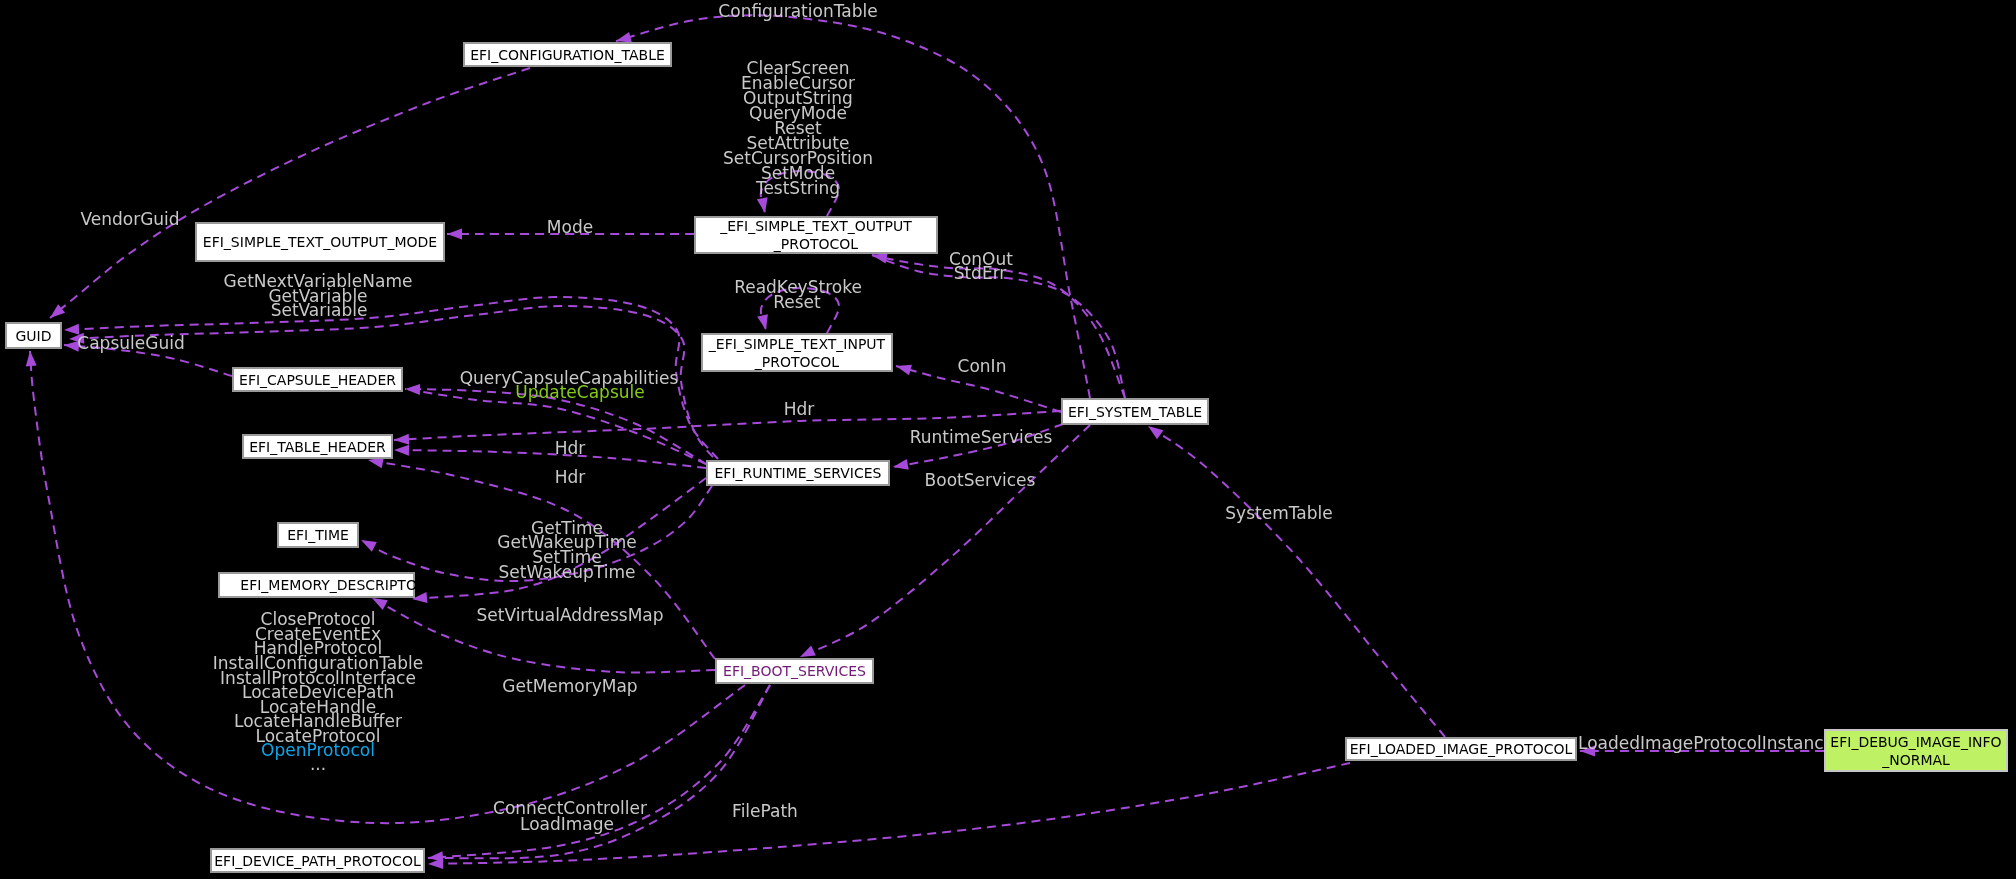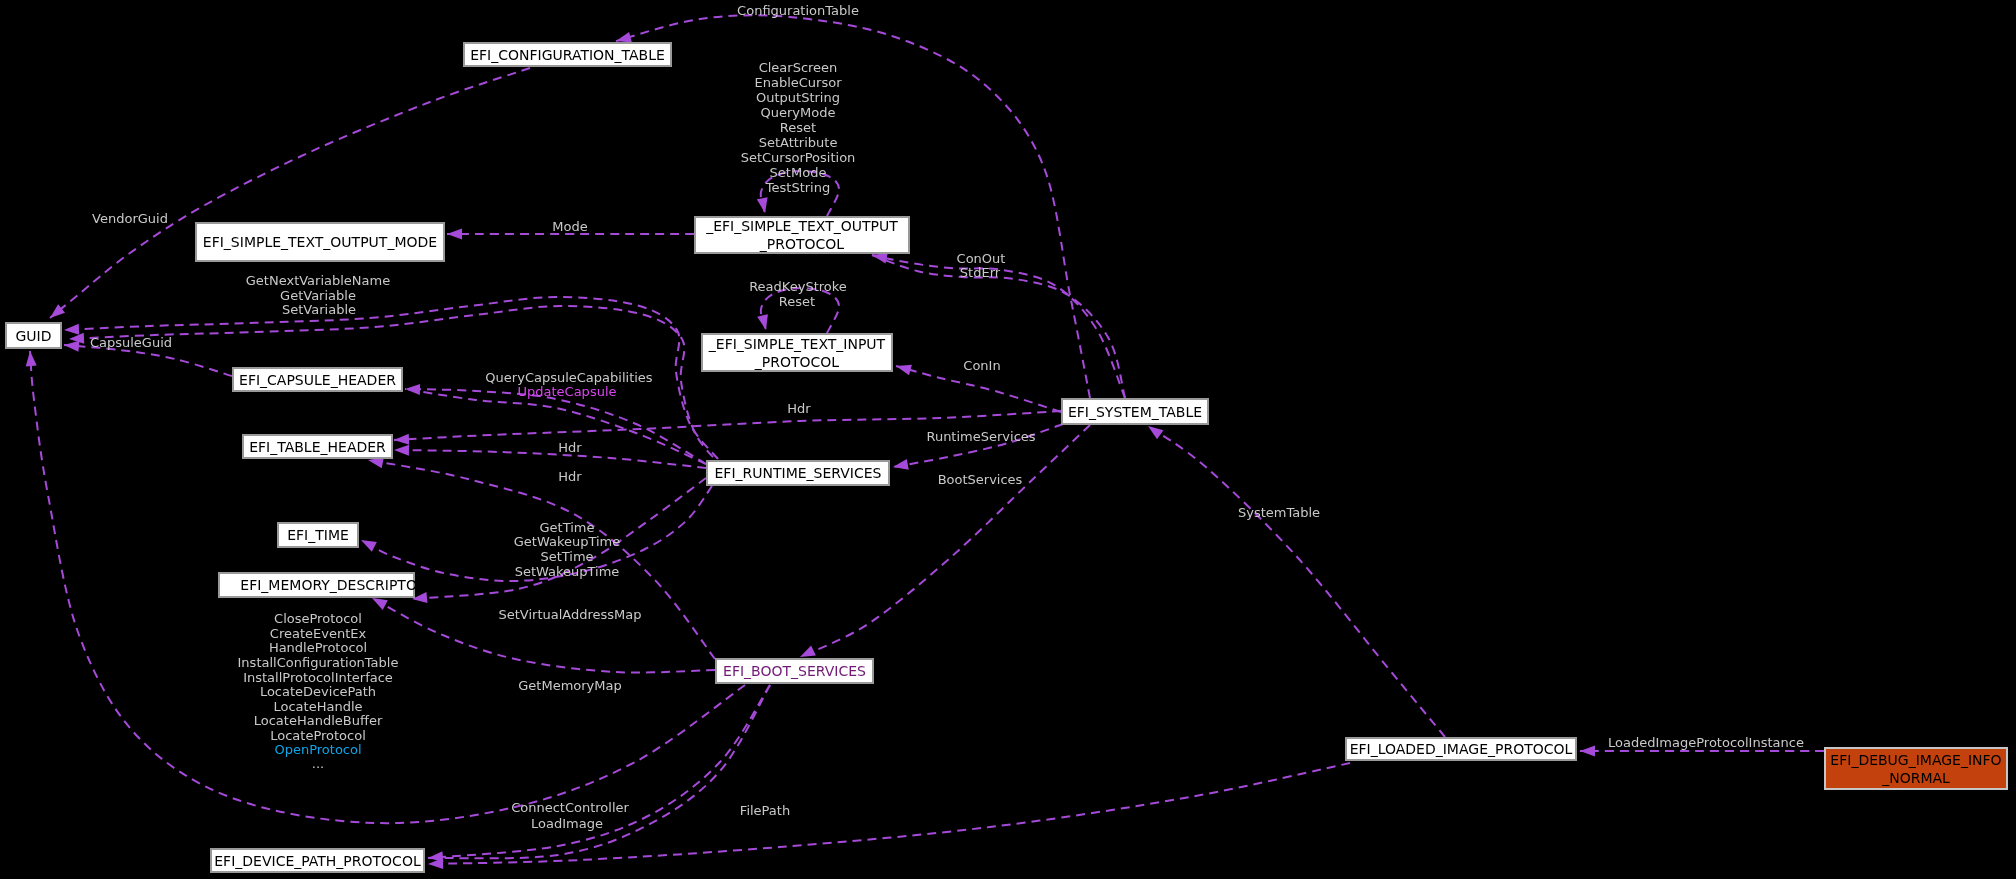--- a/index.html
+++ b/index.html
@@ -2,21 +2,21 @@
 <html><head>
 <meta charset="utf-8">
 <style>
   html,body{margin:0;padding:0;background:#000;}
   #stage{position:relative;width:2016px;height:879px;background:#000;overflow:hidden;
          font-family:"DejaVu Sans", sans-serif;}
   #edge-svg{position:absolute;left:0;top:0;}
   .node{position:absolute;display:flex;flex-direction:column;align-items:center;justify-content:center;
         font-size:14px;line-height:18px;white-space:nowrap;text-align:center;box-sizing:border-box;}
   .node-line{pointer-events:none;}
-  .elabel{position:absolute;transform:translate(-50%,-50%);font-size:13px;line-height:14px;
+  .elabel{position:absolute;transform:translate(-50%,-50%);font-size:17px;line-height:14px;
           white-space:nowrap;pointer-events:none;}
 </style>
 </head>
 <body>
 
 <div id="stage" style="background: rgb(0, 0, 0);">
   <svg id="edge-svg" width="2016" height="879" viewBox="0 0 2016 879">
       <g>
         <path d="M 1090,398 C 1086.6666666666667,380.8333333333333 1077.8333333333333,333.8333333333333 1070,295 C 1062.1666666666667,256.1666666666667 1057.3333333333333,200.16666666666666 1043,165 C 1028.6666666666667,129.83333333333334 1008.6666666666666,105.33333333333333 984,84 C 959.3333333333334,62.66666666666667 927.3333333333334,48.166666666666664 895,37 C 862.6666666666666,25.833333333333336 822.5,20 790,17 C 757.5,14 729,15 700,19 C 671,23 630,37.333333333333336 616,41" fill="none" stroke="#A64AD9" stroke-width="2" stroke-dasharray="9 6"></path>
         <polygon points="616,41 629.1171066955964,31.879061893843403 631.904060005811,42.5201563510261" fill="#A64AD9"></polygon>
@@ -131,21 +131,21 @@
       <div class="elabel" style="left: 981px; top: 259px; color: rgb(201, 201, 201);">ConOut</div>
       <div class="elabel" style="left: 980px; top: 273px; color: rgb(201, 201, 201);">StdErr</div>
       <div class="elabel" style="left: 798px; top: 287px; color: rgb(201, 201, 201);">ReadKeyStroke</div>
       <div class="elabel" style="left: 797px; top: 302px; color: rgb(201, 201, 201);">Reset</div>
       <div class="elabel" style="left: 982px; top: 366px; color: rgb(201, 201, 201);">ConIn</div>
       <div class="elabel" style="left: 318px; top: 281px; color: rgb(201, 201, 201);">GetNextVariableName</div>
       <div class="elabel" style="left: 318px; top: 296px; color: rgb(201, 201, 201);">GetVariable</div>
       <div class="elabel" style="left: 319px; top: 310px; color: rgb(201, 201, 201);">SetVariable</div>
       <div class="elabel" style="left: 131px; top: 343px; color: rgb(201, 201, 201);">CapsuleGuid</div>
       <div class="elabel" style="left: 569px; top: 378px; color: rgb(201, 201, 201);">QueryCapsuleCapabilities</div>
-      <div class="elabel" style="left: 567px; top: 392px; color: #d946ef;">UpdateCapsule</div>
+      <div class="elabel" style="left: 580px; top: 392px; color: #84cc16;">UpdateCapsule</div>
       <div class="elabel" style="left: 799px; top: 409px; color: rgb(201, 201, 201);">Hdr</div>
       <div class="elabel" style="left: 570px; top: 448px; color: rgb(201, 201, 201);">Hdr</div>
       <div class="elabel" style="left: 570px; top: 477px; color: rgb(201, 201, 201);">Hdr</div>
       <div class="elabel" style="left: 981px; top: 437px; color: rgb(201, 201, 201);">RuntimeServices</div>
       <div class="elabel" style="left: 980px; top: 480px; color: rgb(201, 201, 201);">BootServices</div>
       <div class="elabel" style="left: 1279px; top: 513px; color: rgb(201, 201, 201);">SystemTable</div>
       <div class="elabel" style="left: 567px; top: 528px; color: rgb(201, 201, 201);">GetTime</div>
       <div class="elabel" style="left: 567px; top: 542px; color: rgb(201, 201, 201);">GetWakeupTime</div>
       <div class="elabel" style="left: 567px; top: 557px; color: rgb(201, 201, 201);">SetTime</div>
       <div class="elabel" style="left: 567px; top: 572px; color: rgb(201, 201, 201);">SetWakeupTime</div>
@@ -167,21 +167,21 @@
       <div class="elabel" style="left: 765px; top: 811px; color: rgb(201, 201, 201);">FilePath</div>
       <div class="elabel" style="left: 1706px; top: 743px; color: rgb(201, 201, 201);">LoadedImageProtocolInstance</div>
     </div>
   <div id="nodes-layer">
       <div class="node" style="left: 463px; top: 42px; width: 209px; height: 25px; background: rgb(255, 255, 255); color: rgb(0, 0, 0); border: 2px solid rgb(153, 153, 153);">
         <div class="node-line">EFI_CONFIGURATION_TABLE</div>
       </div>
       <div class="node" style="left: 195px; top: 222px; width: 250px; height: 40px; background: rgb(255, 255, 255); color: rgb(0, 0, 0); border: 2px solid rgb(153, 153, 153);">
         <div class="node-line">EFI_SIMPLE_TEXT_OUTPUT_MODE</div>
       </div>
-      <div class="node" style="left: 694px; top: 216px; width: 216px; height: 38px; background: rgb(255, 255, 255); color: rgb(0, 0, 0); border: 2px solid rgb(153, 153, 153);">
+      <div class="node" style="left: 694px; top: 216px; width: 244px; height: 38px; background: rgb(255, 255, 255); color: rgb(0, 0, 0); border: 2px solid rgb(153, 153, 153);">
         <div class="node-line">_EFI_SIMPLE_TEXT_OUTPUT</div>
         <div class="node-line">_PROTOCOL</div>
       </div>
       <div class="node" style="left: 701px; top: 333px; width: 192px; height: 39px; background: rgb(255, 255, 255); color: rgb(0, 0, 0); border: 2px solid rgb(153, 153, 153);">
         <div class="node-line">_EFI_SIMPLE_TEXT_INPUT</div>
         <div class="node-line">_PROTOCOL</div>
       </div>
       <div class="node" style="left: 5px; top: 322px; width: 57px; height: 27px; background: rgb(255, 255, 255); color: rgb(0, 0, 0); border: 2px solid rgb(153, 153, 153);">
         <div class="node-line">GUID</div>
       </div>
@@ -202,21 +202,21 @@
       </div>
       <div class="node" style="left: 218px; top: 572px; width: 197px; height: 26px; background: rgb(255, 255, 255); color: rgb(0, 0, 0); border: 2px solid rgb(153, 153, 153); padding-left: 34px;">
         <div class="node-line">EFI_MEMORY_DESCRIPTOR</div>
       </div>
       <div class="node" style="left: 715px; top: 658px; width: 159px; height: 26px; background: rgb(255, 255, 255); color: #701a75; border: 2px solid rgb(153, 153, 153);">
         <div class="node-line">EFI_BOOT_SERVICES</div>
       </div>
       <div class="node" style="left: 1345px; top: 737px; width: 232px; height: 24px; background: rgb(255, 255, 255); color: rgb(0, 0, 0); border: 2px solid rgb(153, 153, 153);">
         <div class="node-line">EFI_LOADED_IMAGE_PROTOCOL</div>
       </div>
-      <div class="node" style="left: 1824px; top: 729px; width: 184px; height: 43px; background: #c2410c; color: rgb(0, 0, 0); border: 2px solid rgb(198, 198, 198); margin-top: 18px;">
+      <div class="node" style="left: 1824px; top: 729px; width: 184px; height: 43px; background: #bef264; color: rgb(0, 0, 0); border: 2px solid rgb(198, 198, 198);">
         <div class="node-line">EFI_DEBUG_IMAGE_INFO</div>
         <div class="node-line">_NORMAL</div>
       </div>
       <div class="node" style="left: 210px; top: 848px; width: 215px; height: 25px; background: rgb(255, 255, 255); color: rgb(0, 0, 0); border: 2px solid rgb(153, 153, 153);">
         <div class="node-line">EFI_DEVICE_PATH_PROTOCOL</div>
       </div>
     </div>
 </div>
 
 </body></html>

